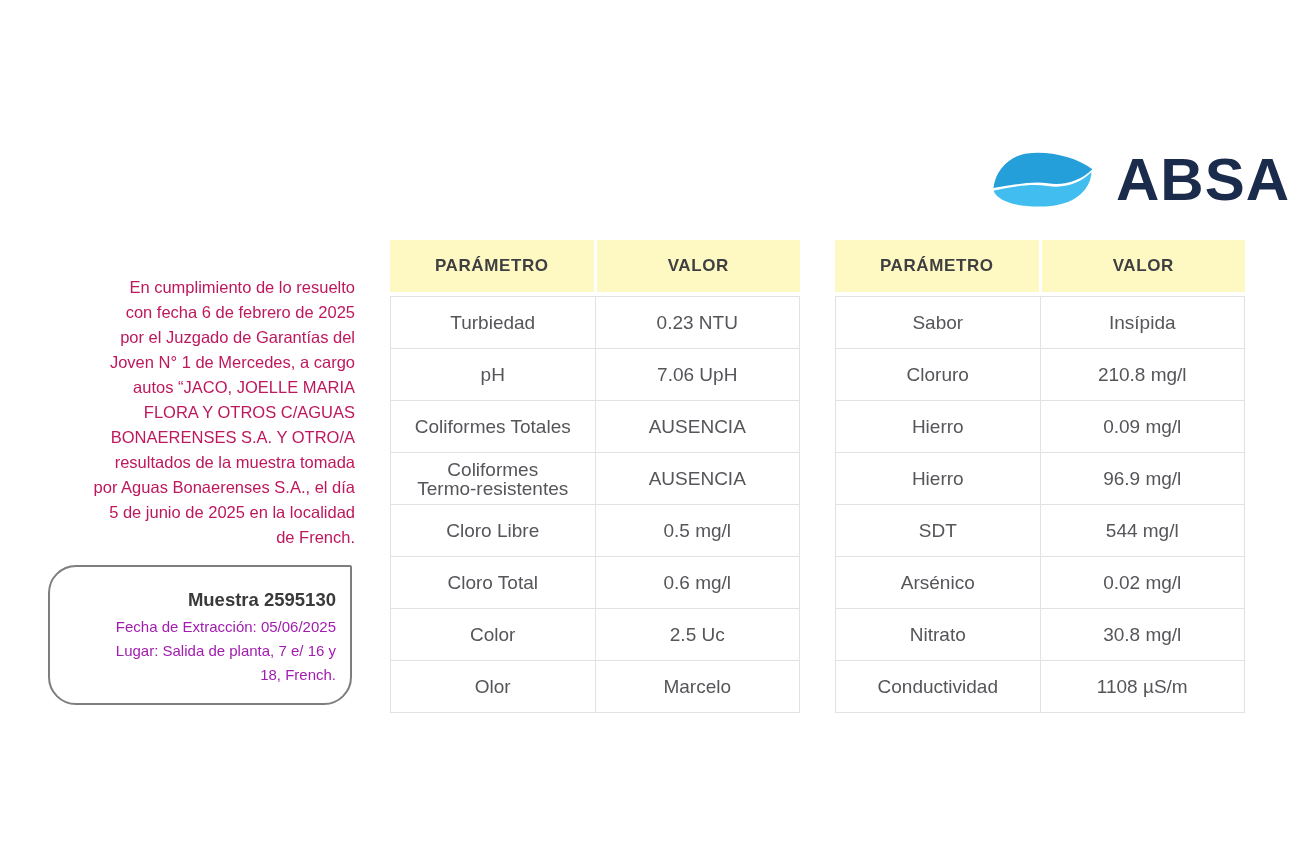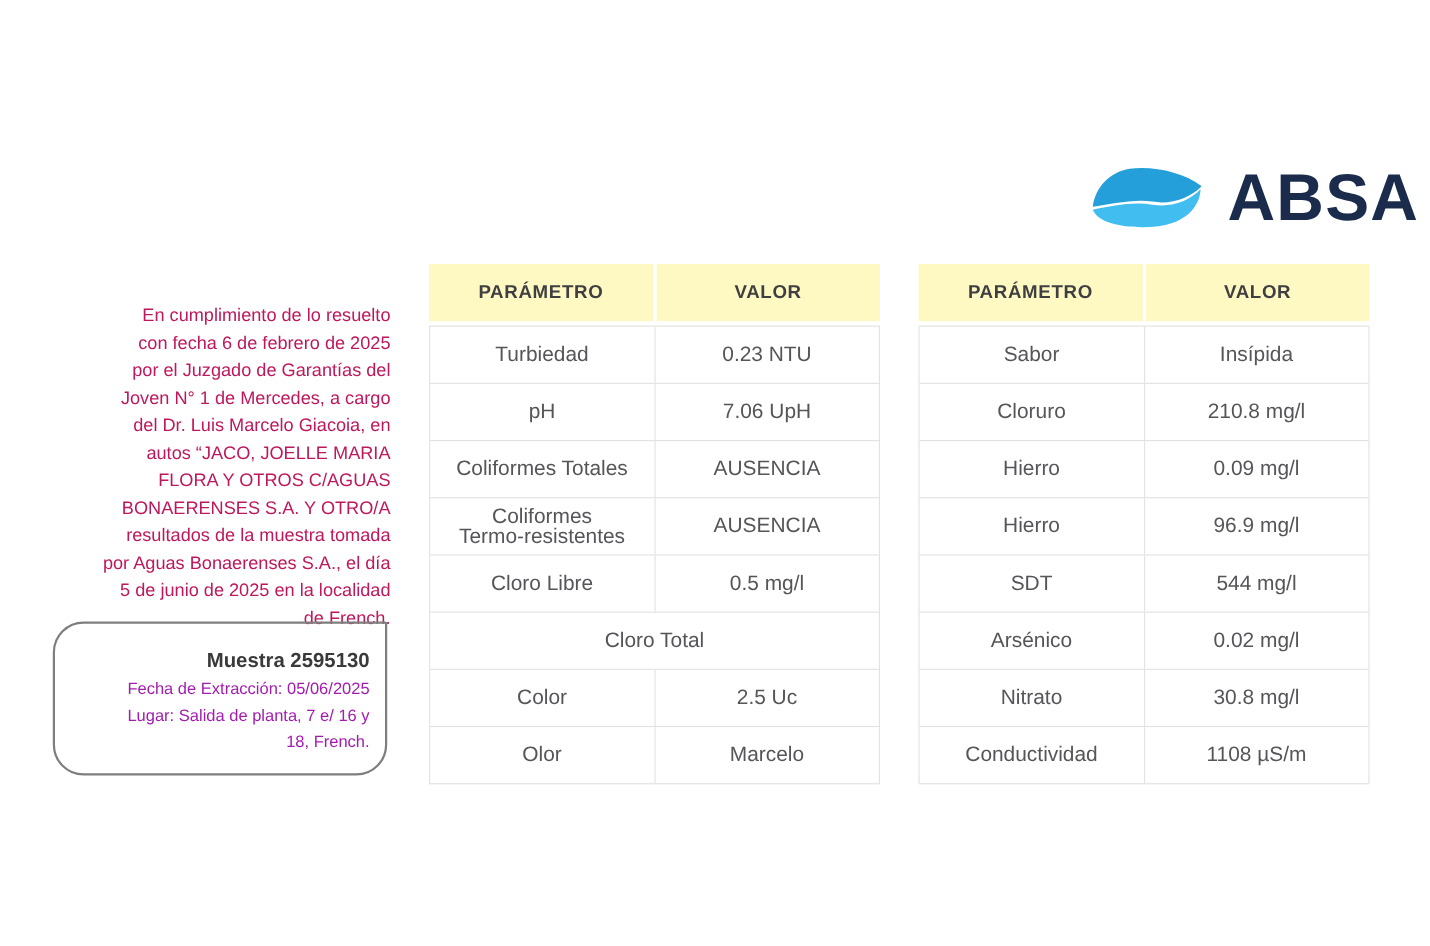--- a/index.html
+++ b/index.html
@@ -76,21 +76,20 @@
   <div class="intro">
 
       <div>En cumplimiento de lo resuelto</div>
 
       <div>con fecha 6 de febrero de 2025</div>
 
       <div>por el Juzgado de Garantías del</div>
 
       <div>Joven N° 1 de Mercedes, a cargo</div>
 
-      <div>del Dr. Luis Marcelo Giacoia, en</div>
 
       <div>autos “JACO, JOELLE MARIA</div>
 
       <div>FLORA Y OTROS C/AGUAS</div>
 
       <div>BONAERENSES S.A. Y OTRO/A</div>
 
 
       <div>resultados de la muestra tomada</div>
 
@@ -163,20 +162,23 @@
           </div>
           <div class="td value">
             <span class="txt">0.5 mg/l</span>
           </div>
         </div>
 
         <div class="tr">
           <div class="td param">
             <span class="txt">Cloro Total</span>
           </div>
+          <div class="td value">
+            <span class="txt">0.6 mg/l</span>
+          </div>
         </div>
 
         <div class="tr">
           <div class="td param">
             <span class="txt">Color</span>
           </div>
           <div class="td value">
             <span class="txt">2.5 Uc</span>
           </div>
         </div>

